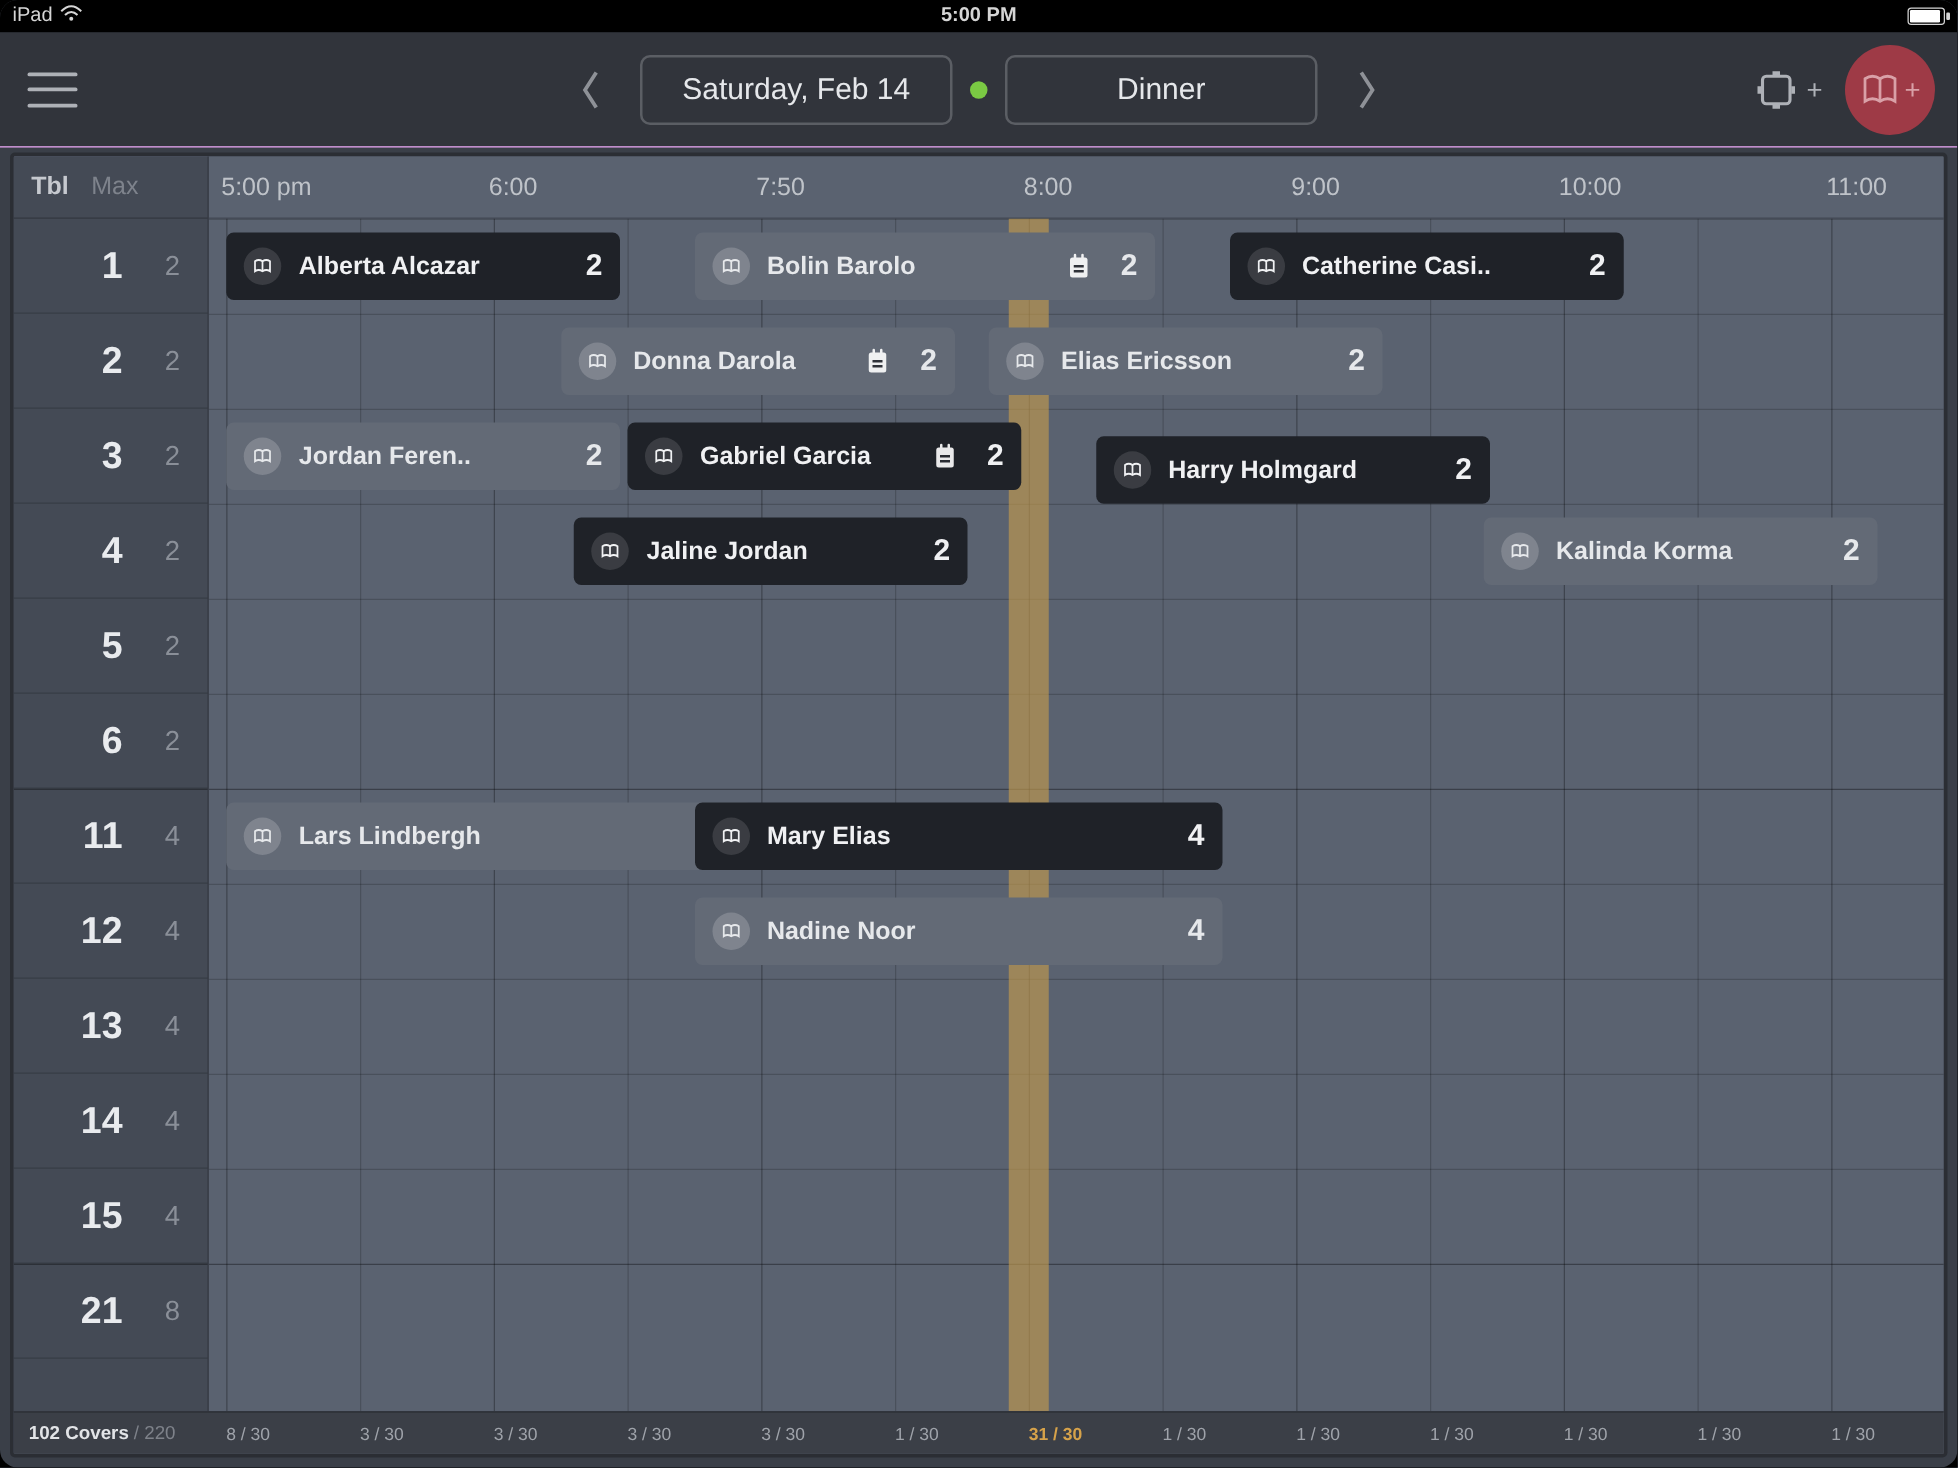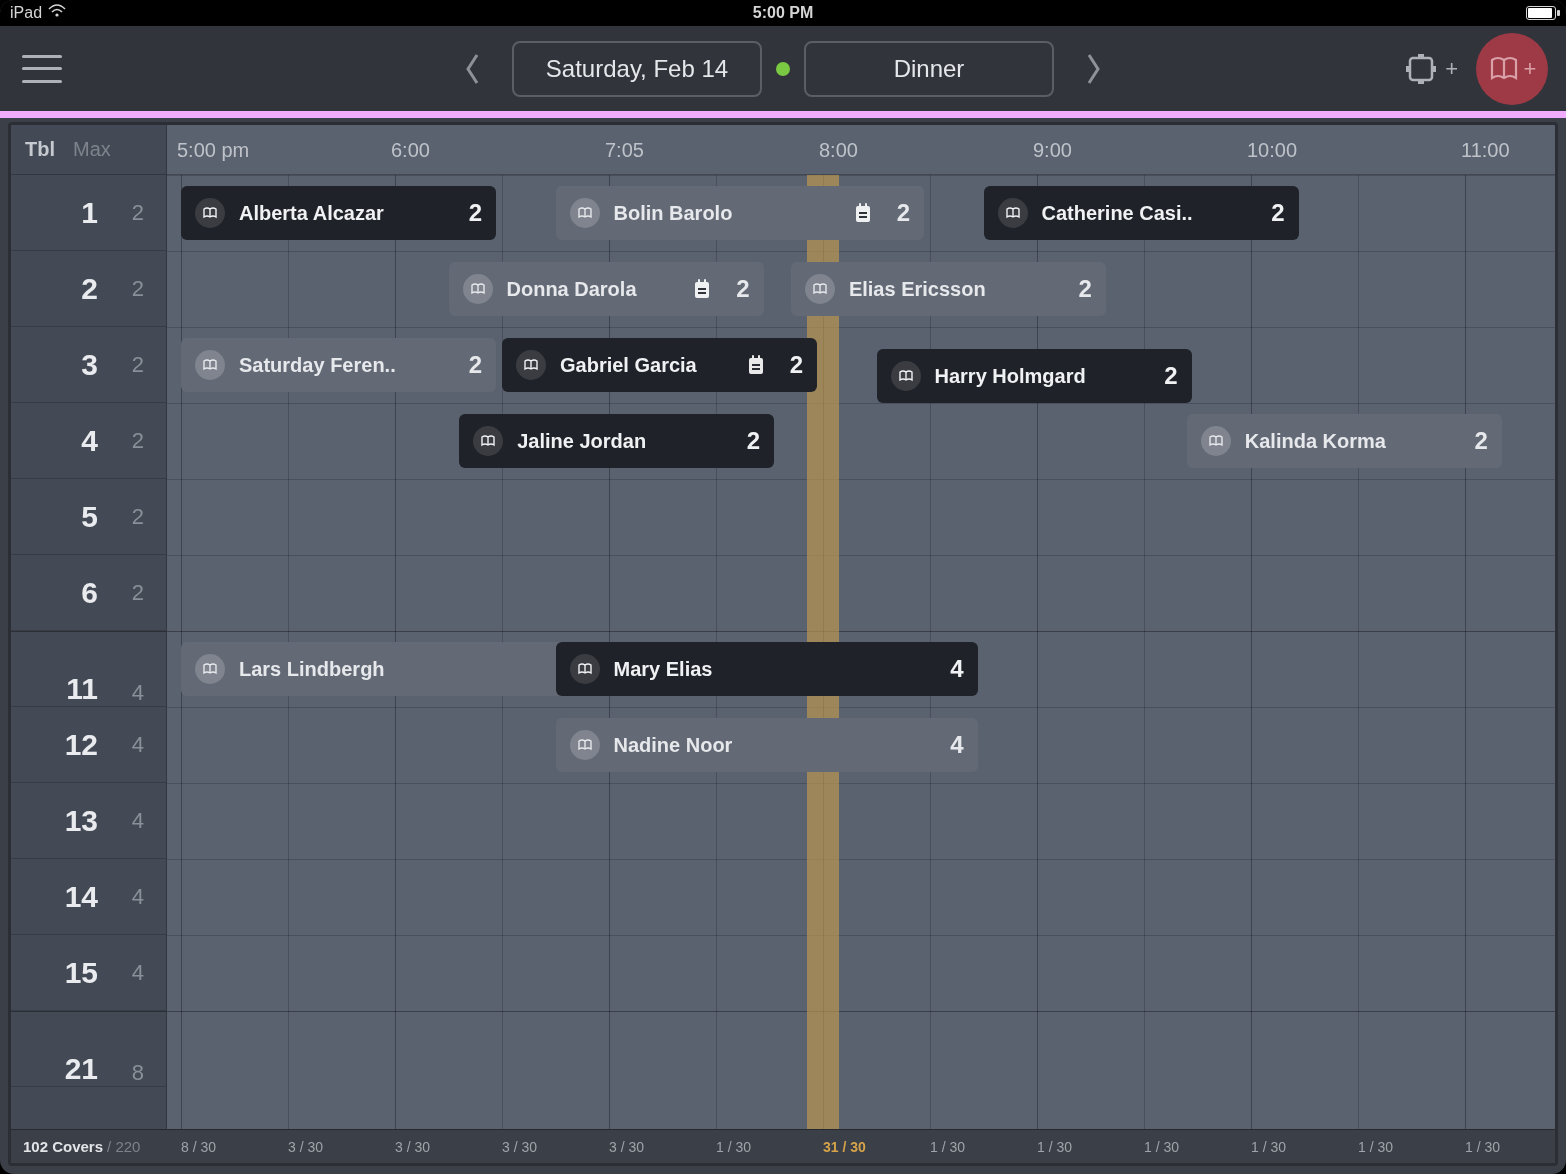--- a/index.html
+++ b/index.html
@@ -22,21 +22,21 @@
   }
   .battery::after {
     content: ""; position: absolute; right: -5px; top: 3px; width: 3px; height: 6px;
     background: #d5d5d5; border-radius: 1px;
   }
   .battery .fill { position: absolute; left: 1px; top: 1px; bottom: 1px; width: 24px; background: #fff; border-radius: 1px; }
 
   
   .appbar {
     height: 92px; background: #31343b; display: flex; align-items: center;
-    padding: 0 18px; border-bottom: 7px solid #f0abfc;
+    padding: 0 18px; border-bottom: 1px solid #f0abfc;
     position: relative;
   }
   .hamburger {
     width: 48px; height: 40px; display: flex; flex-direction: column; justify-content: space-between;
     cursor: pointer; padding: 6px 4px;
   }
   .hamburger span { height: 3px; background: #aeb1b7; border-radius: 2px; }
 
   .nav-center {
     position: absolute; left: 50%; top: 50%; transform: translate(-50%, -50%);
@@ -86,21 +86,21 @@
   .leftcol .hdr {
     height: 50px; display: flex; align-items: center; padding: 1px 14px; gap: 18px;
     border-bottom: 1px solid rgba(0,0,0,0.25);
   }
   .leftcol .hdr .tbl-lbl { color: #c6c9cf; font-size: 20px; font-weight: 600; }
   .leftcol .hdr .max-lbl { color: #7e838c; font-size: 20px; }
   .tbl-row {
     height: 76px; display: flex; align-items: center; justify-content: flex-end;
     padding-right: 22px; gap: 22px; border-bottom: 1px solid rgba(0,0,0,0.18);
   }
-  .tbl-row.section-break { border-top: 1px solid rgba(0,0,0,0.35); align-items: flex-end; }
+  .tbl-row.section-break { border-top: 1px solid rgba(0,0,0,0.35); }
   .tbl-row .num { color: #e9ebee; font-size: 30px; font-weight: 700; width: 46px; text-align: right; }
   .tbl-row .cap { color: #8a8f98; font-size: 22px; width: 24px; text-align: right; }
 
   
   .timeline {
     position: absolute; left: 156px; right: 0; top: 0; bottom: 0;
   }
   .time-hdr {
     height: 50px; position: relative; border-bottom: 1px solid rgba(0,0,0,0.25);
   }
@@ -295,21 +295,21 @@
               <span class="num">21</span>
               <span class="cap">8</span>
             </div>
           </div>
       </div>
 
       <div class="timeline">
         <div class="time-hdr" id="time-hdr">
             <div class="tick" style="left: 14px;">5:00 pm</div>
             <div class="tick" style="left: 228px;">6:00</div>
-            <div class="tick" style="left: 442px;">7:05</div>
+            <div class="tick" style="left: 442px;">7:50</div>
             <div class="tick" style="left: 656px;">8:00</div>
             <div class="tick" style="left: 870px;">9:00</div>
             <div class="tick" style="left: 1084px;">10:00</div>
             <div class="tick" style="left: 1298px;">11:00</div>
           </div>
         <div class="grid-body" id="grid-body">
           <div class="now-bar" id="now-bar" style="left: 640px;"></div>
         <div class="vline hour" style="left: 14px;"></div>
             <div class="vline" style="left: 121px;"></div>
             <div class="vline hour" style="left: 228px;"></div>
@@ -399,21 +399,21 @@
               <span class="name">Elias Ericsson</span>
               <span class="party">2</span>
             </div>
             <div class="resv grey" style="left: 14px; width: 315px; top: 163px;">
               <span class="badge">
                 <svg viewBox="0 0 16 16" fill="none" stroke="currentColor" stroke-width="1.4">
                   <path d="M2 4 Q5 2 8 4 Q11 2 14 4 V12 Q11 10 8 12 Q5 10 2 12 Z"></path>
                   <path d="M8 4 V12"></path>
                 </svg>
               </span>
-              <span class="name">Saturday Feren..</span>
+              <span class="name">Jordan Feren..</span>
               <span class="party">2</span>
             </div>
             <div class="resv dark" style="left: 335px; width: 315px; top: 163px;">
               <span class="badge">
                 <svg viewBox="0 0 16 16" fill="none" stroke="currentColor" stroke-width="1.4">
                   <path d="M2 4 Q5 2 8 4 Q11 2 14 4 V12 Q11 10 8 12 Q5 10 2 12 Z"></path>
                   <path d="M8 4 V12"></path>
                 </svg>
               </span>
               <span class="name">Gabriel Garcia</span>

